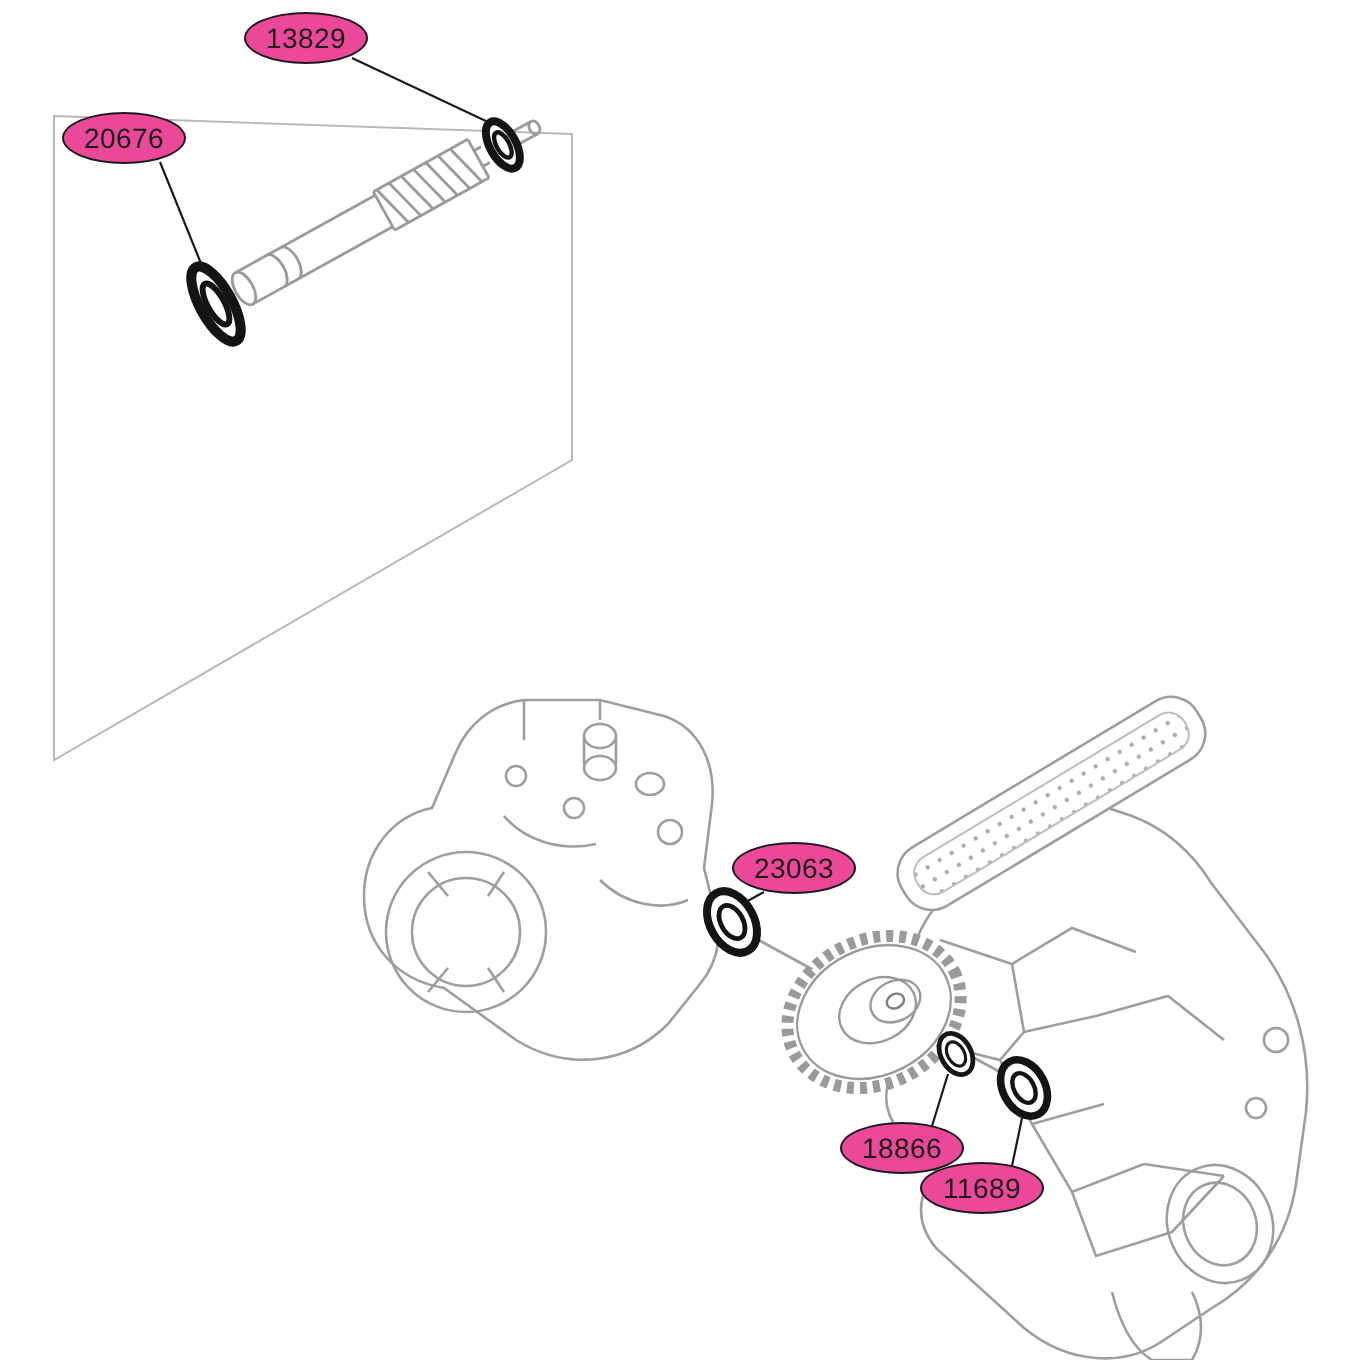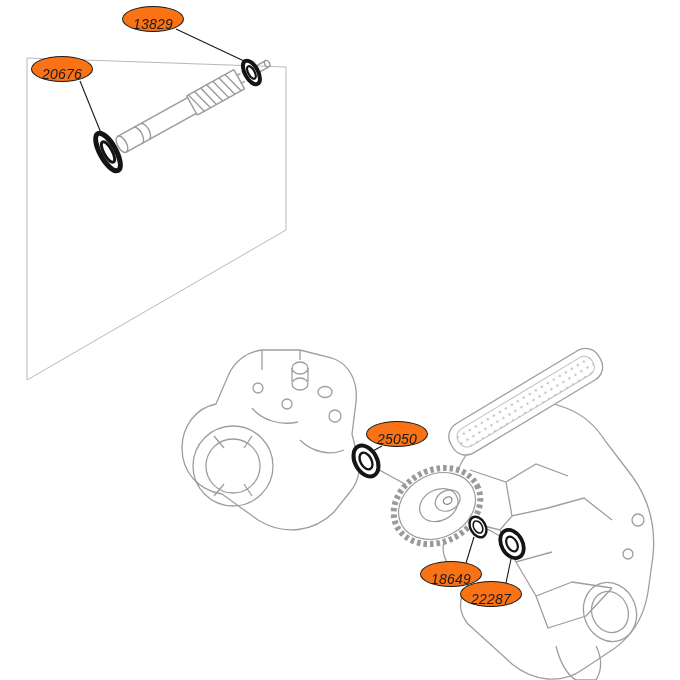--- a/index.html
+++ b/index.html
@@ -5,23 +5,23 @@
   html,body{margin:0;padding:0;background:#ffffff;}
   body{width:680px;height:680px;overflow:hidden;}
   .stage{
     position:relative;width:680px;height:680px;background:#ffffff;
     font-family:"Liberation Sans",sans-serif;
   }
   .stage svg{position:absolute;left:0;top:0;}
   .callout{
     position:absolute;width:62px;height:26px;
     border:1.7px solid #1a1a1a;border-radius:50%;
-    background:#f97316;display:flex;align-items:flex-end;justify-content:center;
+    background:#ec4899;display:flex;align-items:center;justify-content:center;
     font-size:14px;line-height:1;color:#1a1a1a;letter-spacing:.2px;
-    box-sizing:border-box;z-index:3;font-style:italic;
+    box-sizing:border-box;z-index:3;
   }
 </style>
 </head>
 <body>
 
 <div class="stage">
 
   <svg width="680" height="680" viewBox="0 0 680 680">
     <defs>
       <pattern id="dots" width="7" height="7" patternUnits="userSpaceOnUse">
@@ -147,22 +147,22 @@
     </g>
   </svg>
 
   <div class="callout" style="left:122px;top:6px;">
     <span>13829</span>
   </div>
   <div class="callout" style="left:31px;top:56px;">
     <span>20676</span>
   </div>
   <div class="callout" style="left:366px;top:421px;">
-    <span>25050</span>
+    <span>23063</span>
   </div>
   <div class="callout" style="left:420px;top:561px;">
-    <span>18649</span>
+    <span>18866</span>
   </div>
   <div class="callout" style="left:460px;top:581px;">
-    <span>22287</span>
+    <span>11689</span>
   </div>
 
 </div>
 
 </body></html>

